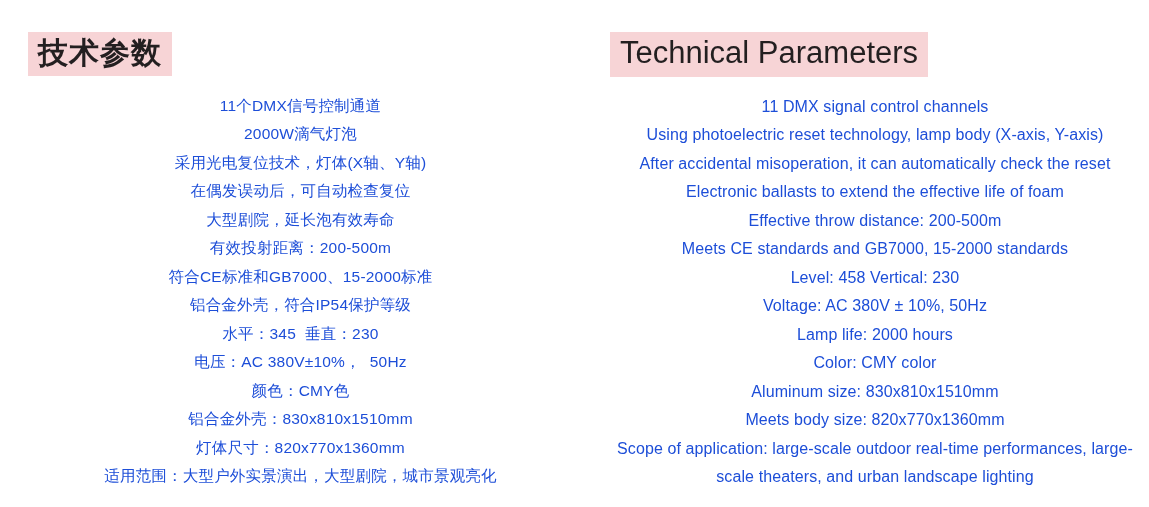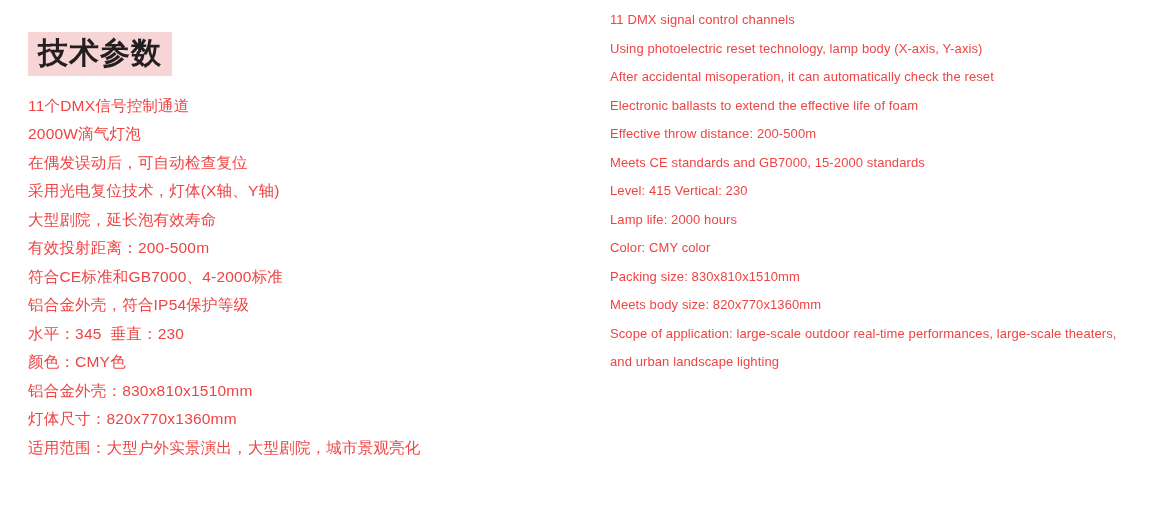--- a/index.html
+++ b/index.html
@@ -51,71 +51,77 @@
     font-size: 31px;
     letter-spacing: 0px;
     font-weight: normal;
   }
   .lines {
     margin-top: 6px;
   }
   .line {
     font-size: 15.5px;
     line-height: 28.5px;
-    color: #ef4444;
+    color: #1d4ed8;
     white-space: pre-wrap;
+    text-align: center;
   }
   .col-left .line {
     letter-spacing: 0.2px;
   }
   .col-right .line {
-    font-size: 13px;
+    font-size: 16px;
     line-height: 28.5px;
     letter-spacing: 0.1px;
   }
   .line.wrap {
     white-space: normal;
   }
 </style>
 </head>
 <body>
 
 <div class="page">
 
   <div class="column col-left">
     <div class="heading-wrap">
       <span class="heading heading-cn">技术参数</span>
     </div>
     <div class="lines">
       <div class="line">11个DMX信号控制通道</div>
       <div class="line">2000W滴气灯泡</div>
+      <div class="line">采用光电复位技术，灯体(X轴、Y轴)</div>
       <div class="line">在偶发误动后，可自动检查复位</div>
-      <div class="line">采用光电复位技术，灯体(X轴、Y轴)</div>
       <div class="line">大型剧院，延长泡有效寿命</div>
       <div class="line">有效投射距离：200-500m</div>
-      <div class="line">符合CE标准和GB7000、4-2000标准</div>
+      <div class="line">符合CE标准和GB7000、15-2000标准</div>
       <div class="line">铝合金外壳，符合IP54保护等级</div>
       <div class="line">水平：345  垂直：230</div>
+      <div class="line">电压：AC 380V±10%，  50Hz</div>
       <div class="line">颜色：CMY色</div>
       <div class="line">铝合金外壳：830x810x1510mm</div>
       <div class="line">灯体尺寸：820x770x1360mm</div>
       <div class="line">适用范围：大型户外实景演出，大型剧院，城市景观亮化</div>
     </div>
   </div>
 
   <div class="column col-right">
+    <div class="heading-wrap">
+      <span class="heading heading-en">Technical Parameters</span>
+    </div>
     <div class="lines">
       <div class="line">11 DMX signal control channels</div>
       <div class="line">Using photoelectric reset technology, lamp body (X-axis, Y-axis)</div>
       <div class="line">After accidental misoperation, it can automatically check the reset</div>
       <div class="line">Electronic ballasts to extend the effective life of foam</div>
       <div class="line">Effective throw distance: 200-500m</div>
       <div class="line">Meets CE standards and GB7000, 15-2000 standards</div>
-      <div class="line">Level: 415 Vertical: 230</div>
+      <div class="line">Level: 458 Vertical: 230</div>
+      <div class="line">Voltage: AC 380V ± 10%, 50Hz</div>
       <div class="line">Lamp life: 2000 hours</div>
       <div class="line">Color: CMY color</div>
-      <div class="line">Packing size: 830x810x1510mm</div>
+      <div class="line">Aluminum size: 830x810x1510mm</div>
       <div class="line">Meets body size: 820x770x1360mm</div>
       <div class="line wrap">Scope of application: large-scale outdoor real-time performances, large-scale theaters, and urban landscape lighting</div>
     </div>
   </div>
 
 </div>
 
 </body></html>

